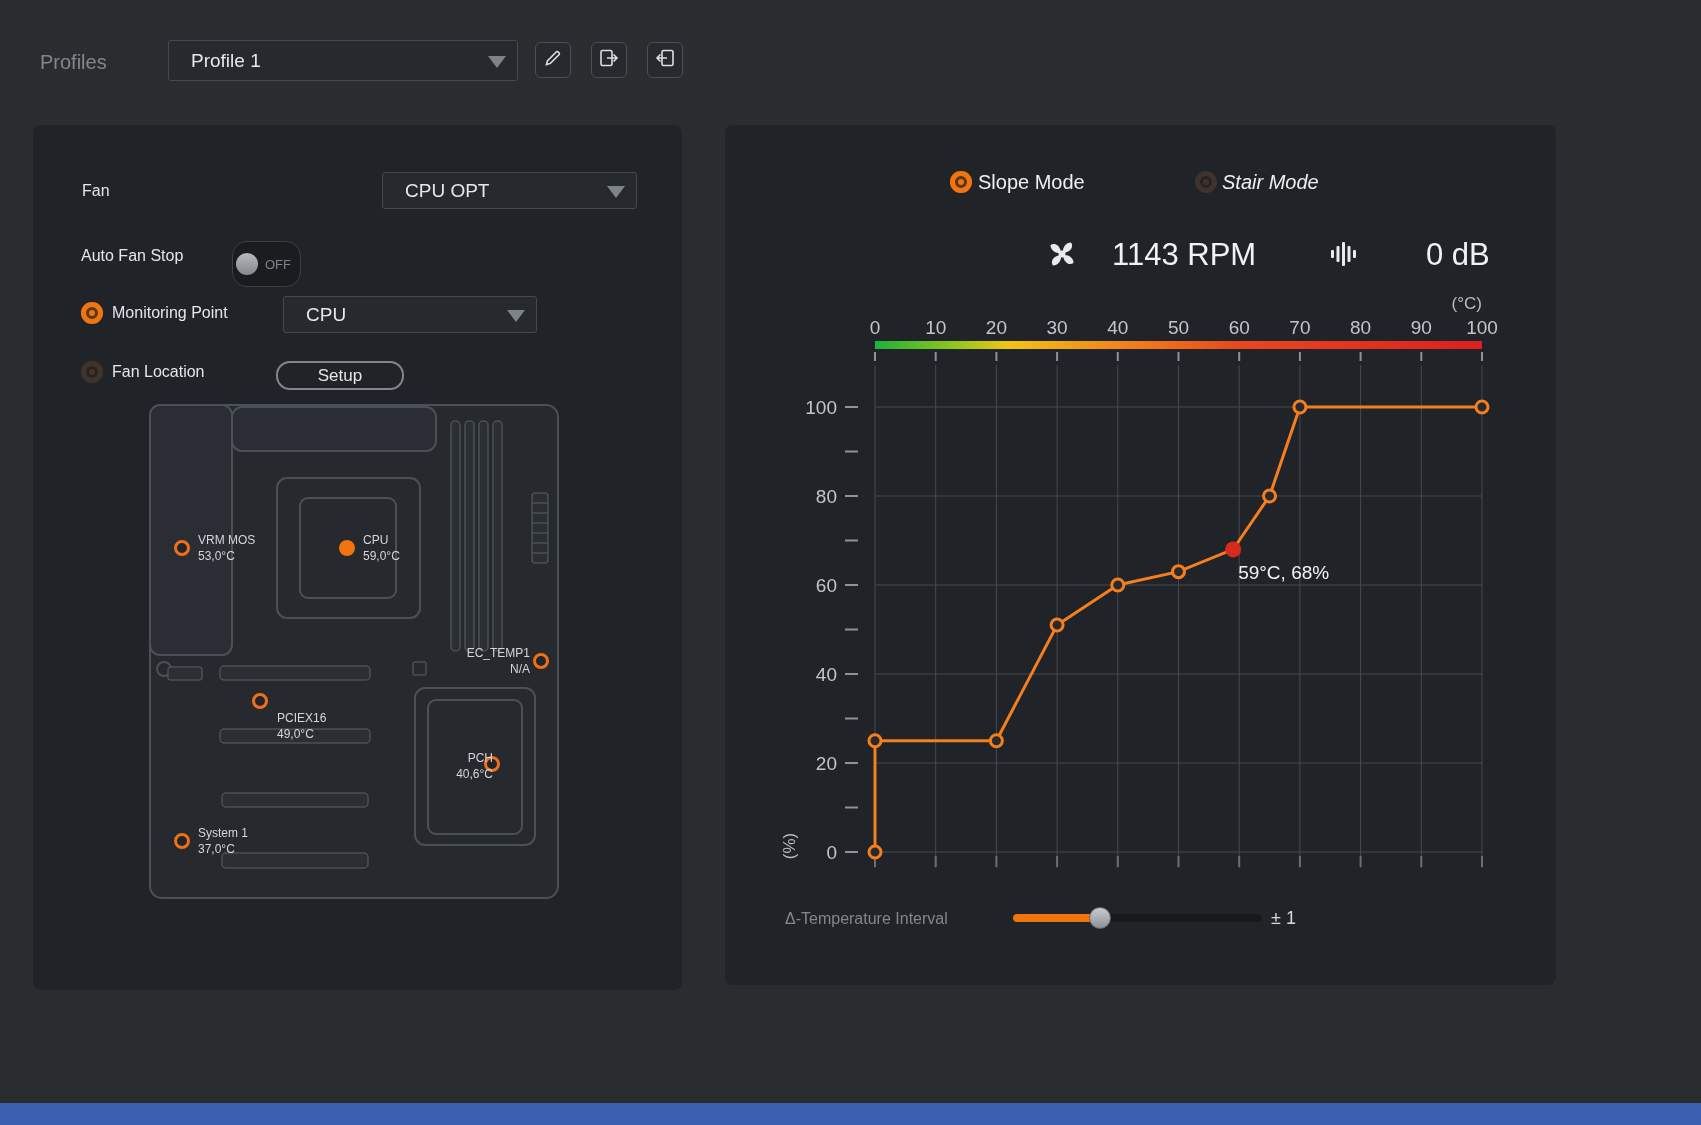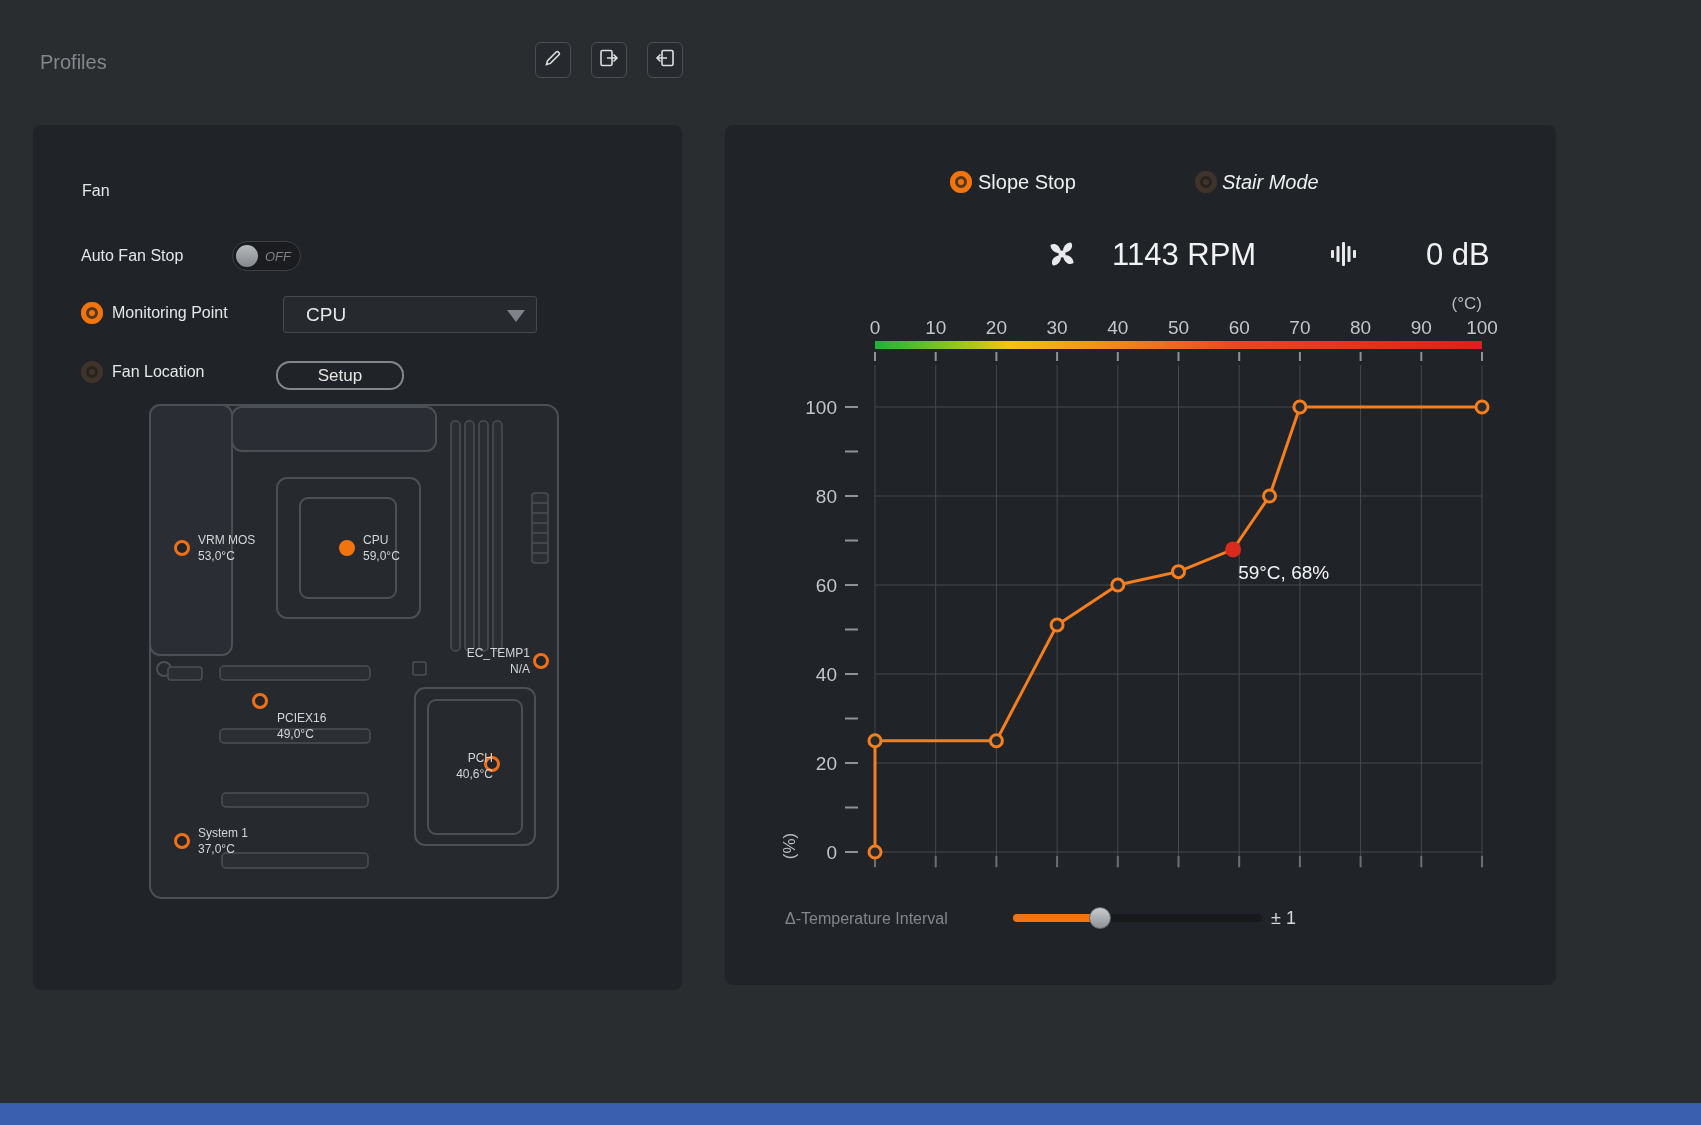--- a/index.html
+++ b/index.html
@@ -14,21 +14,21 @@
   .dropdown{position:absolute;background:#26292e;border:1px solid #45494f;border-radius:3px;display:flex;align-items:center;cursor:pointer;}
   .dropdown .val{color:#e6e8ea;font-size:19px;padding-left:22px;}
   .dd-arrow{position:absolute;right:11px;top:50%;transform:translateY(-42%);width:0;height:0;
     border-left:9px solid transparent;border-right:9px solid transparent;border-top:12px solid #7e838a;}
   .icon-btn{position:absolute;width:36px;height:36px;background:#26292d;border:1px solid #4c5056;border-radius:6px;
     display:flex;align-items:center;justify-content:center;cursor:pointer;}
   .radio{position:absolute;width:22px;height:22px;border-radius:50%;cursor:pointer;}
   .radio.on{background:#f2740e;box-shadow:inset 0 0 0 5px #f2740e, inset 0 0 0 8px #56381a;}
   .radio.off{background:#3f342c;box-shadow:inset 0 0 0 5px #3f342c, inset 0 0 0 8px #2a231d;}
   .toggle{position:absolute;display:flex;align-items:center;background:#1a1c1f;border:1px solid #3c4046;border-radius:15px;
-    padding:3px 8px 3px 3px;gap:7px;width:69px;height:30px;cursor:pointer;font-style:italic;}
+    padding:3px 8px 3px 3px;gap:7px;width:69px;height:46px;cursor:pointer;}
   .knob{width:22px;height:22px;border-radius:50%;background:linear-gradient(180deg,#b6babd,#85898d);flex:0 0 auto;}
   .toggle-text{font-size:13px;color:#7f838a;}
   .pill-btn{position:absolute;background:transparent;border:2px solid #83878c;border-radius:14px;color:#e5e5e5;
     font-size:17px;font-family:inherit;cursor:pointer;display:flex;align-items:center;justify-content:center;}
   .sensor-dot{position:absolute;width:16px;height:16px;border-radius:50%;border:3px solid #ef7017;background:#212429;cursor:pointer;}
   .sensor-dot.sel{background:#f2740e;border-color:#f2740e;}
   .sensor-label{position:absolute;font-size:12px;line-height:16px;color:#d4d6d9;}
   .ra{text-align:right;width:120px;}
   .mode-label{position:absolute;color:#edeff0;font-size:20px;line-height:24px;}
   .big-val{position:absolute;color:#f1f2f4;font-size:31px;line-height:36px;}
@@ -37,20 +37,24 @@
   .slider-thumb{position:absolute;width:22px;height:22px;border-radius:50%;
     background:linear-gradient(180deg,#c9cccf,#8e9296);border:1px solid #63676c;cursor:grab;}
   #footer{position:absolute;left:0;bottom:0;width:100%;height:22px;background:#3a5fae;}
 </style>
 </head>
 <body>
 
 <div id="root">
 
   <span class="lbl dim" style="left:40px;top:50px;font-size:20px;">Profiles</span>
+  <div class="dropdown" style="left:168px;top:40px;width:350px;height:41px;">
+    <span class="val">Profile 1</span>
+    <span class="dd-arrow"></span>
+  </div>
   <div class="icon-btn" style="left:535px;top:42px;">
     <span>
       <svg width="20" height="20" viewBox="0 0 20 20">
           <path d="M3.5 16.5 L4.6 12.6 L13.2 4 a1.4 1.4 0 0 1 2 0 l0.8 0.8 a1.4 1.4 0 0 1 0 2 L7.4 15.4 Z" fill="none" stroke="#dcdee0" stroke-width="1.6"></path>
         </svg>
     </span>
   </div>
   <div class="icon-btn" style="left:591px;top:42px;">
     <span>
       <svg width="22" height="20" viewBox="0 0 22 20">
@@ -63,20 +67,24 @@
     <span>
       <svg width="22" height="20" viewBox="0 0 22 20">
           <rect x="8" y="2.5" width="11" height="15" rx="1.5" fill="none" stroke="#dcdee0" stroke-width="1.6"></rect>
           <path d="M13 10 h-10 m3.5 -3.5 l-3.5 3.5 l3.5 3.5" fill="none" stroke="#dcdee0" stroke-width="1.6"></path>
         </svg>
     </span>
   </div>
 
   <div class="panel" id="left-panel">
     <span class="lbl" style="left:49px;top:54px;">Fan</span>
+    <div class="dropdown" style="left:349px;top:47px;width:255px;height:37px;">
+      <span class="val">CPU OPT</span>
+      <span class="dd-arrow"></span>
+    </div>
 
     <span class="lbl" style="left:48px;top:119px;">Auto Fan Stop</span>
     <div class="toggle" style="left:199px;top:116px;">
       <span class="knob"></span>
       <span class="toggle-text">OFF</span>
     </div>
 
     <span class="radio on" style="left:48px;top:177px;"></span>
     <span class="lbl" style="left:79px;top:176px;">Monitoring Point</span>
     <div class="dropdown" style="left:250px;top:171px;width:254px;height:37px;">
@@ -145,21 +153,21 @@
 
     <span class="sensor-dot" style="left:141px;top:708px;"></span>
     <div class="sensor-label" style="left:165px;top:700px;">
       <div>System 1</div>
       <div>37,0°C</div>
     </div>
   </div>
 
   <div class="panel" id="right-panel">
     <span class="radio on" style="left:225px;top:46px;"></span>
-    <span class="mode-label" style="left:253px;top:45px;">Slope Stop</span>
+    <span class="mode-label" style="left:253px;top:45px;">Slope Mode</span>
     <span class="radio off" style="left:470px;top:46px;"></span>
     <span class="mode-label" style="left:497px;top:45px;font-style:italic;">Stair Mode</span>
 
     <span class="abs" style="left:321px;top:113px;">
       <svg width="32" height="32" viewBox="0 0 32 32">
         <g fill="#e8eaec">
           <circle cx="16" cy="16" r="3.5"></circle>
           <path id="blade" d="M15 13.5 C13 6 8 4.5 4.5 7 C4.5 12 9 15.5 14.5 15 Z"></path>
           <use href="#blade" transform="rotate(90 16 16)"></use>
           <use href="#blade" transform="rotate(180 16 16)"></use>

